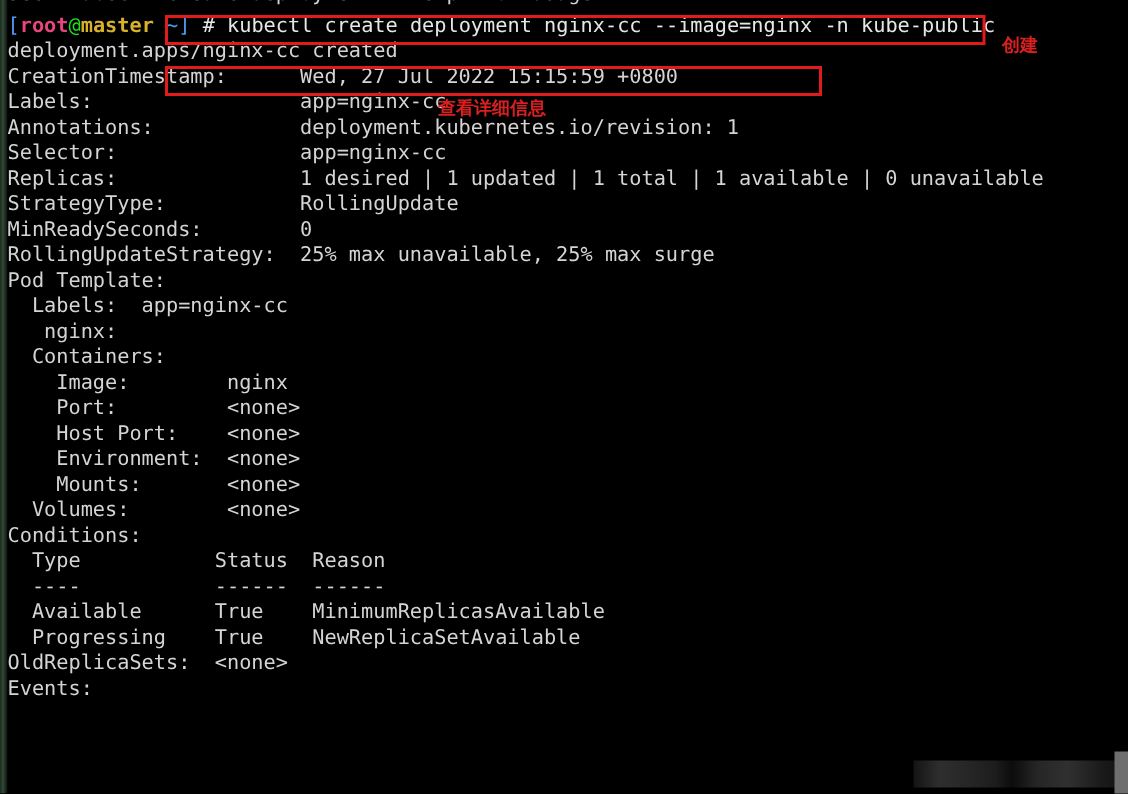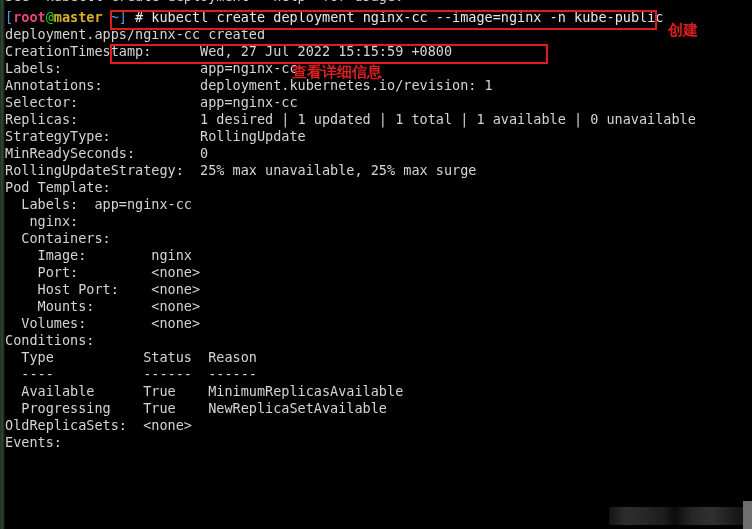--- a/index.html
+++ b/index.html
@@ -77,21 +77,21 @@
     border: 2px solid #e01b1b;
     box-sizing: border-box;
     z-index: 4;
     pointer-events: none;
   }
 
   .annotation {
     position: absolute;
     color: #d92020;
     font-family: "DejaVu Sans", "Liberation Sans", sans-serif;
-    font-size: 15px;
+    font-size: 12px;
     line-height: 17px;
     font-weight: 600;
     z-index: 4;
     white-space: pre;
   }
 
   
   .bottom-artifact {
     position: absolute;
     right: 0;
@@ -137,20 +137,21 @@
     <div class="line"><span class="c-out">StrategyType:           RollingUpdate</span></div>
     <div class="line"><span class="c-out">MinReadySeconds:        0</span></div>
     <div class="line"><span class="c-out">RollingUpdateStrategy:  25% max unavailable, 25% max surge</span></div>
     <div class="line"><span class="c-out">Pod Template:</span></div>
     <div class="line"><span class="c-out">  Labels:  app=nginx-cc</span></div>
     <div class="line"><span class="c-out">   nginx:</span></div>
     <div class="line"><span class="c-out">  Containers:</span></div>
     <div class="line"><span class="c-out">    Image:        nginx</span></div>
     <div class="line"><span class="c-out">    Port:         &lt;none&gt;</span></div>
     <div class="line"><span class="c-out">    Host Port:    &lt;none&gt;</span></div>
+    <div class="line"><span class="c-out">    Environment:  &lt;none&gt;</span></div>
     <div class="line"><span class="c-out">    Mounts:       &lt;none&gt;</span></div>
     <div class="line"><span class="c-out">  Volumes:        &lt;none&gt;</span></div>
     <div class="line"><span class="c-out">Conditions:</span></div>
     <div class="line"><span class="c-out">  Type           Status  Reason</span></div>
     <div class="line"><span class="c-out">  ----           ------  ------</span></div>
     <div class="line"><span class="c-out">  Available      True    MinimumReplicasAvailable</span></div>
     <div class="line"><span class="c-out">  Progressing    True    NewReplicaSetAvailable</span></div>
     <div class="line"><span class="c-out">OldReplicaSets:  &lt;none&gt;</span></div>
     <div class="line"><span class="c-out">Events:</span></div>
 

